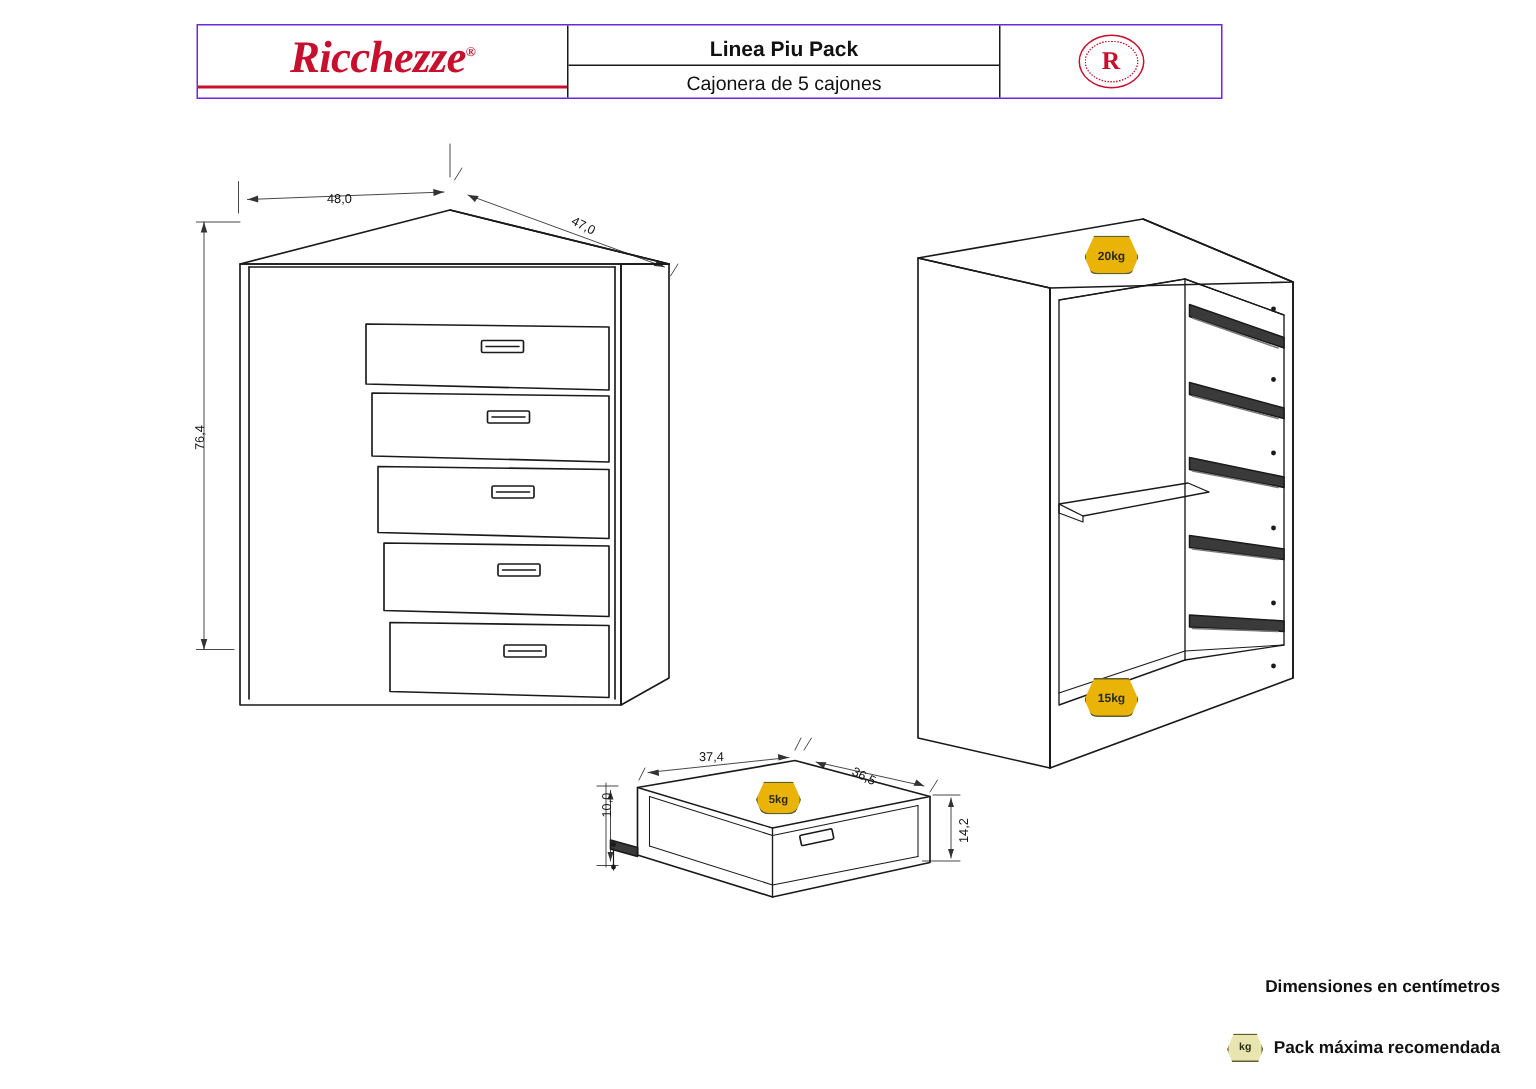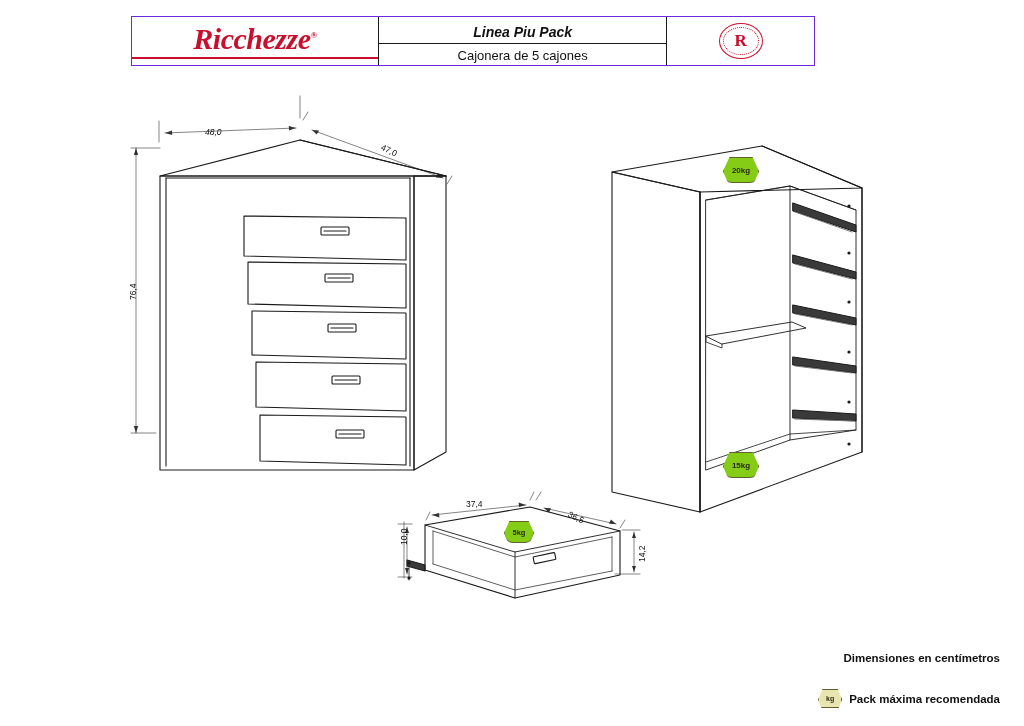--- a/index.html
+++ b/index.html
@@ -66,21 +66,20 @@
     font-style: normal;
   }
   .logo-rule {
     width: 246px;
     height: 2px;
     background: #c8102e;
     margin-top: 3px;
   }
   .tb-line1 {
     font-weight: bold;
-    font-style: italic;
     font-size: 14px;
     color: #111;
     width: 100%;
     text-align: center;
     padding-bottom: 3px;
     border-bottom: 1px solid #1a1a1a;
     box-sizing: border-box;
     padding-top: 4px;
   }
   .tb-line2 {
@@ -144,21 +143,21 @@
   .loadtag {
     position: absolute;
     width: 34px;
     height: 24px;
     display: flex;
     align-items: center;
     justify-content: center;
     font-size: 8px;
     font-weight: bold;
     color: #2b2b16;
-    background: #84cc16;
+    background: #eab308;
     border: 1px solid #5f5f30;
     border-radius: 3px 3px 9px 9px;
     clip-path: polygon(18% 0%, 82% 0%, 100% 55%, 86% 100%, 14% 100%, 0% 55%);
   }
   .loadtag.small {
     width: 28px;
     height: 20px;
     font-size: 7.5px;
     justify-content: center;
   }
@@ -352,21 +351,21 @@
 
       <rect x="533" y="557" width="22" height="7" rx="1" transform="rotate(-12 533 557)"></rect>
 
       <path d="M407 560 L425 565 L425 571 L407 566 Z" fill="#3a3a3a"></path>
       <circle cx="409" cy="563" r="1.6" fill="#1a1a1a" stroke="none"></circle>
       <circle cx="409" cy="578" r="1.6" fill="#1a1a1a" stroke="none"></circle>
       <path d="M409 566 L409 580" stroke-width="0.8"></path>
     </g>
   </svg>
 
-  <div class="dim" style="left:205px; top:127px;font-style:italic;">48,0</div>
+  <div class="dim" style="left:218px; top:127px;">48,0</div>
   <div class="dim skew-r" style="left:384px; top:142px;">47,0</div>
   <div class="dim vert" style="left:128px; top:300px;">76,4</div>
 
   <div class="dim" style="left:466px; top:499px;">37,4</div>
   <div class="dim skew-r" style="left:571px; top:509px;">36,5</div>
   <div class="dim vert" style="left:399px; top:545px;">10,0</div>
   <div class="dim vert" style="left:637px; top:562px;">14,2</div>
 
   <div class="loadtag" style="left:723px; top:157px;">
     <span>20kg</span>

